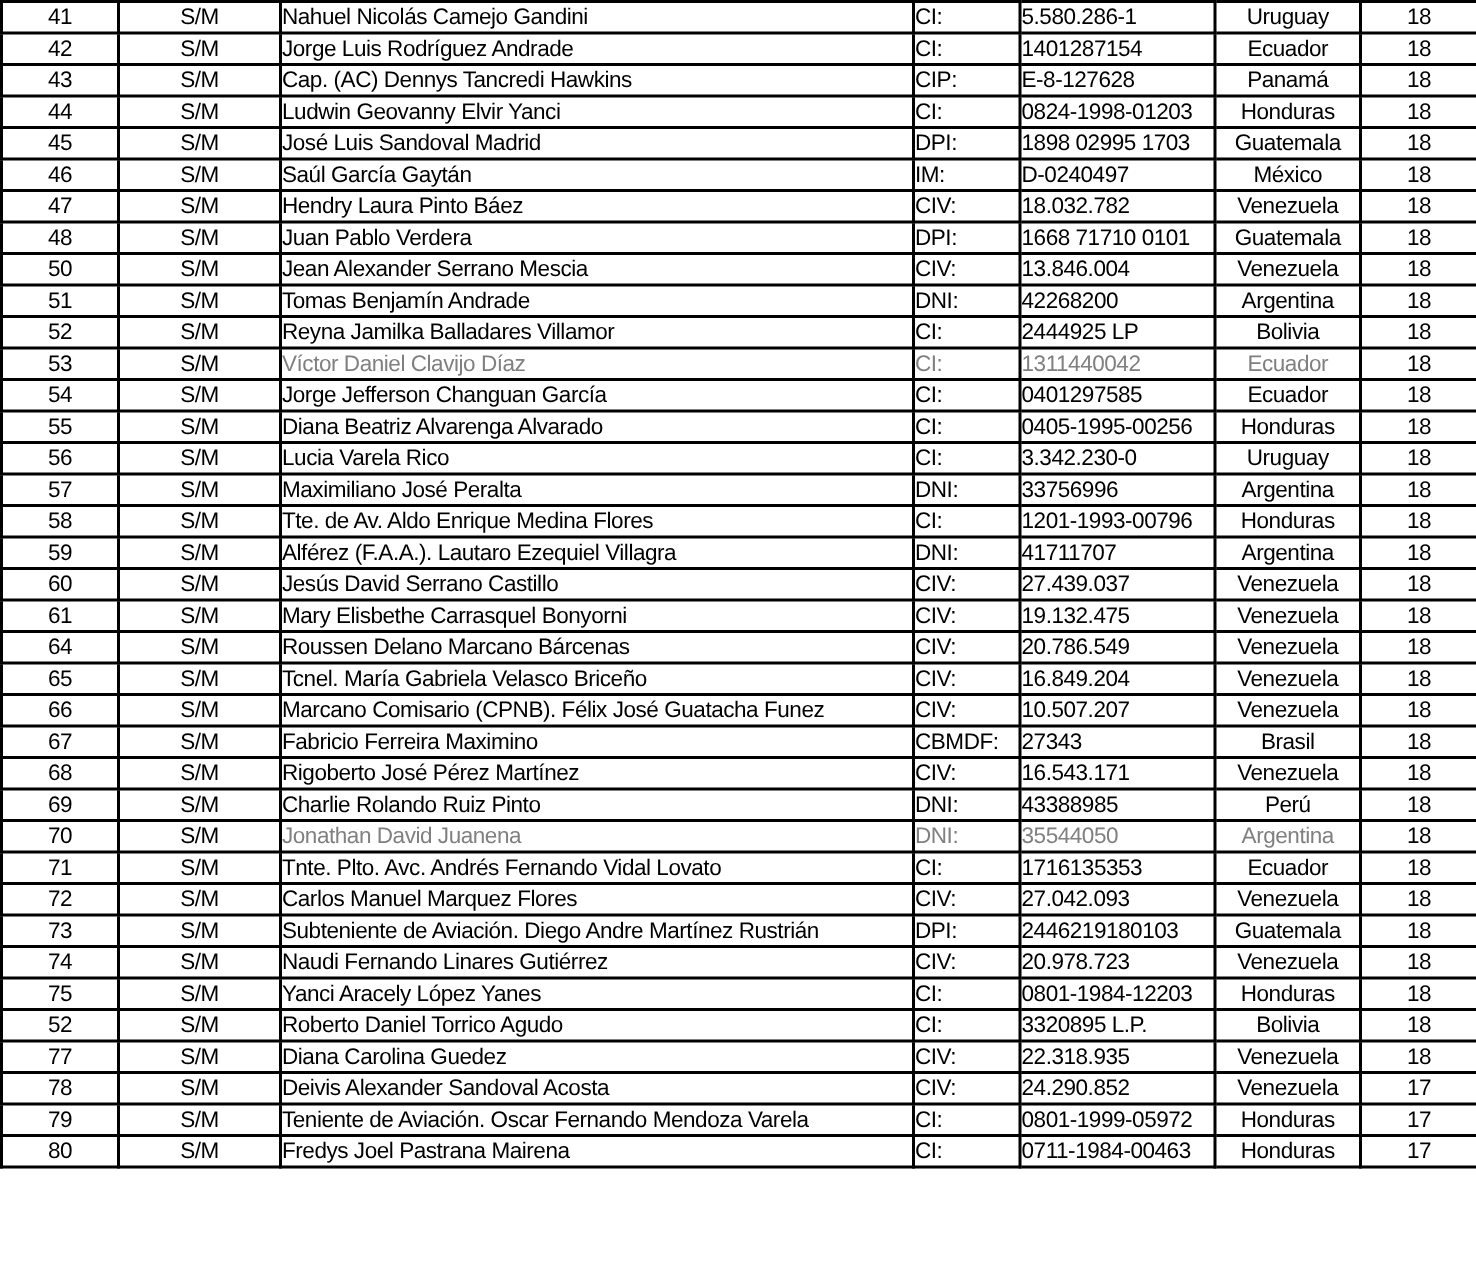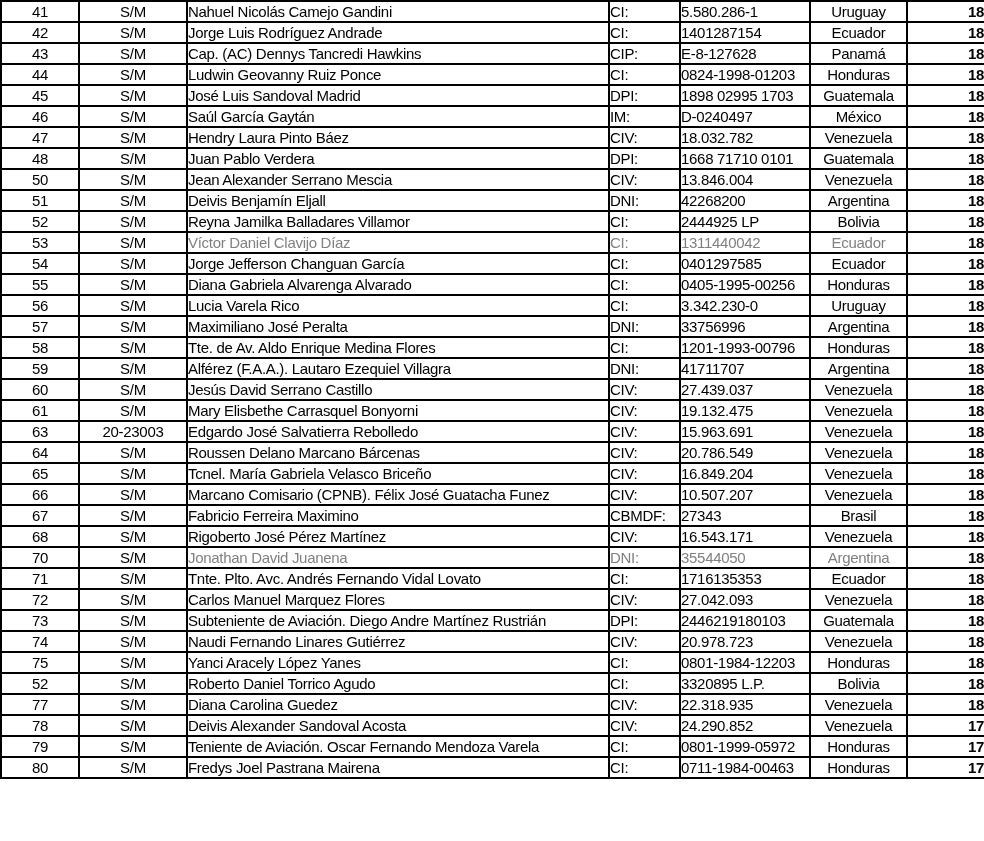--- a/index.html
+++ b/index.html
@@ -24,21 +24,21 @@
     font-size: 15px;
     letter-spacing: -0.3px;
     color: #000000;
     vertical-align: middle;
     white-space: nowrap;
     overflow: hidden;
     padding: 0;
   }
   td.center { text-align: center; }
   td.left   { text-align: left; padding-left: 4px; }
-  td.count  { text-align: right; font-weight: bold; }
+  td.count  { text-align: center; font-weight: normal; }
   tr.muted td.name-cell,
   tr.muted td.id-type-cell,
   tr.muted td.id-number-cell,
   tr.muted td.country-cell { color: #808080; }
 </style>
 </head>
 <body>
 
 <table class="roster">
   <colgroup>
@@ -74,21 +74,21 @@
         <td class="center service-number-cell">S/M</td>
         <td class="left name-cell">Cap. (AC) Dennys Tancredi Hawkins</td>
         <td class="left id-type-cell">CIP:</td>
         <td class="left id-number-cell">E-8-127628</td>
         <td class="center country-cell">Panamá</td>
         <td class="count count-cell">18</td>
       </tr>
       <tr>
         <td class="center row-number-cell">44</td>
         <td class="center service-number-cell">S/M</td>
-        <td class="left name-cell">Ludwin Geovanny Ruiz Ponce</td>
+        <td class="left name-cell">Ludwin Geovanny Elvir Yanci</td>
         <td class="left id-type-cell">CI:</td>
         <td class="left id-number-cell">0824-1998-01203</td>
         <td class="center country-cell">Honduras</td>
         <td class="count count-cell">18</td>
       </tr>
       <tr>
         <td class="center row-number-cell">45</td>
         <td class="center service-number-cell">S/M</td>
         <td class="left name-cell">José Luis Sandoval Madrid</td>
         <td class="left id-type-cell">DPI:</td>
@@ -128,21 +128,21 @@
         <td class="center service-number-cell">S/M</td>
         <td class="left name-cell">Jean Alexander Serrano Mescia</td>
         <td class="left id-type-cell">CIV:</td>
         <td class="left id-number-cell">13.846.004</td>
         <td class="center country-cell">Venezuela</td>
         <td class="count count-cell">18</td>
       </tr>
       <tr>
         <td class="center row-number-cell">51</td>
         <td class="center service-number-cell">S/M</td>
-        <td class="left name-cell">Deivis Benjamín Eljall</td>
+        <td class="left name-cell">Tomas Benjamín Andrade</td>
         <td class="left id-type-cell">DNI:</td>
         <td class="left id-number-cell">42268200</td>
         <td class="center country-cell">Argentina</td>
         <td class="count count-cell">18</td>
       </tr>
       <tr>
         <td class="center row-number-cell">52</td>
         <td class="center service-number-cell">S/M</td>
         <td class="left name-cell">Reyna Jamilka Balladares Villamor</td>
         <td class="left id-type-cell">CI:</td>
@@ -164,21 +164,21 @@
         <td class="center service-number-cell">S/M</td>
         <td class="left name-cell">Jorge Jefferson Changuan García</td>
         <td class="left id-type-cell">CI:</td>
         <td class="left id-number-cell">0401297585</td>
         <td class="center country-cell">Ecuador</td>
         <td class="count count-cell">18</td>
       </tr>
       <tr>
         <td class="center row-number-cell">55</td>
         <td class="center service-number-cell">S/M</td>
-        <td class="left name-cell">Diana Gabriela Alvarenga Alvarado</td>
+        <td class="left name-cell">Diana Beatriz Alvarenga Alvarado</td>
         <td class="left id-type-cell">CI:</td>
         <td class="left id-number-cell">0405-1995-00256</td>
         <td class="center country-cell">Honduras</td>
         <td class="count count-cell">18</td>
       </tr>
       <tr>
         <td class="center row-number-cell">56</td>
         <td class="center service-number-cell">S/M</td>
         <td class="left name-cell">Lucia Varela Rico</td>
         <td class="left id-type-cell">CI:</td>
@@ -221,29 +221,20 @@
         <td class="left id-number-cell">27.439.037</td>
         <td class="center country-cell">Venezuela</td>
         <td class="count count-cell">18</td>
       </tr>
       <tr>
         <td class="center row-number-cell">61</td>
         <td class="center service-number-cell">S/M</td>
         <td class="left name-cell">Mary Elisbethe Carrasquel Bonyorni</td>
         <td class="left id-type-cell">CIV:</td>
         <td class="left id-number-cell">19.132.475</td>
-        <td class="center country-cell">Venezuela</td>
-        <td class="count count-cell">18</td>
-      </tr>
-      <tr>
-        <td class="center row-number-cell">63</td>
-        <td class="center service-number-cell">20-23003</td>
-        <td class="left name-cell">Edgardo José Salvatierra Rebolledo</td>
-        <td class="left id-type-cell">CIV:</td>
-        <td class="left id-number-cell">15.963.691</td>
         <td class="center country-cell">Venezuela</td>
         <td class="count count-cell">18</td>
       </tr>
       <tr>
         <td class="center row-number-cell">64</td>
         <td class="center service-number-cell">S/M</td>
         <td class="left name-cell">Roussen Delano Marcano Bárcenas</td>
         <td class="left id-type-cell">CIV:</td>
         <td class="left id-number-cell">20.786.549</td>
         <td class="center country-cell">Venezuela</td>
@@ -278,20 +269,29 @@
       </tr>
       <tr>
         <td class="center row-number-cell">68</td>
         <td class="center service-number-cell">S/M</td>
         <td class="left name-cell">Rigoberto José Pérez Martínez</td>
         <td class="left id-type-cell">CIV:</td>
         <td class="left id-number-cell">16.543.171</td>
         <td class="center country-cell">Venezuela</td>
         <td class="count count-cell">18</td>
       </tr>
+      <tr>
+        <td class="center row-number-cell">69</td>
+        <td class="center service-number-cell">S/M</td>
+        <td class="left name-cell">Charlie Rolando Ruiz Pinto</td>
+        <td class="left id-type-cell">DNI:</td>
+        <td class="left id-number-cell">43388985</td>
+        <td class="center country-cell">Perú</td>
+        <td class="count count-cell">18</td>
+      </tr>
       <tr class="muted">
         <td class="center row-number-cell">70</td>
         <td class="center service-number-cell">S/M</td>
         <td class="left name-cell">Jonathan David Juanena</td>
         <td class="left id-type-cell">DNI:</td>
         <td class="left id-number-cell">35544050</td>
         <td class="center country-cell">Argentina</td>
         <td class="count count-cell">18</td>
       </tr>
       <tr>

